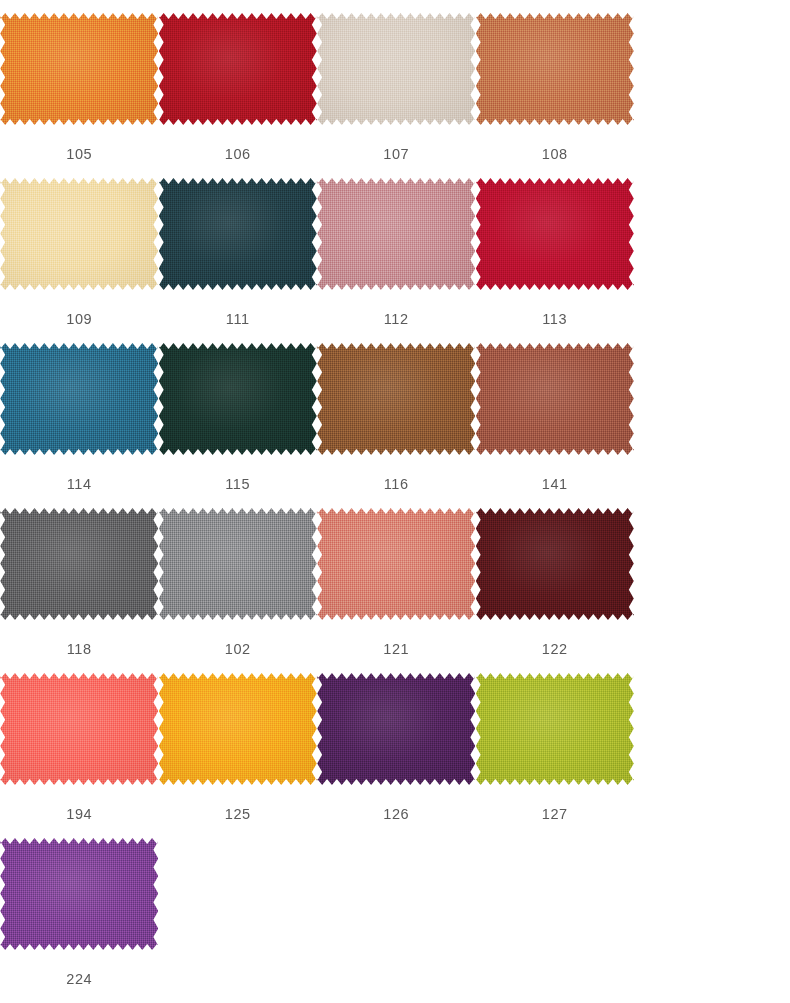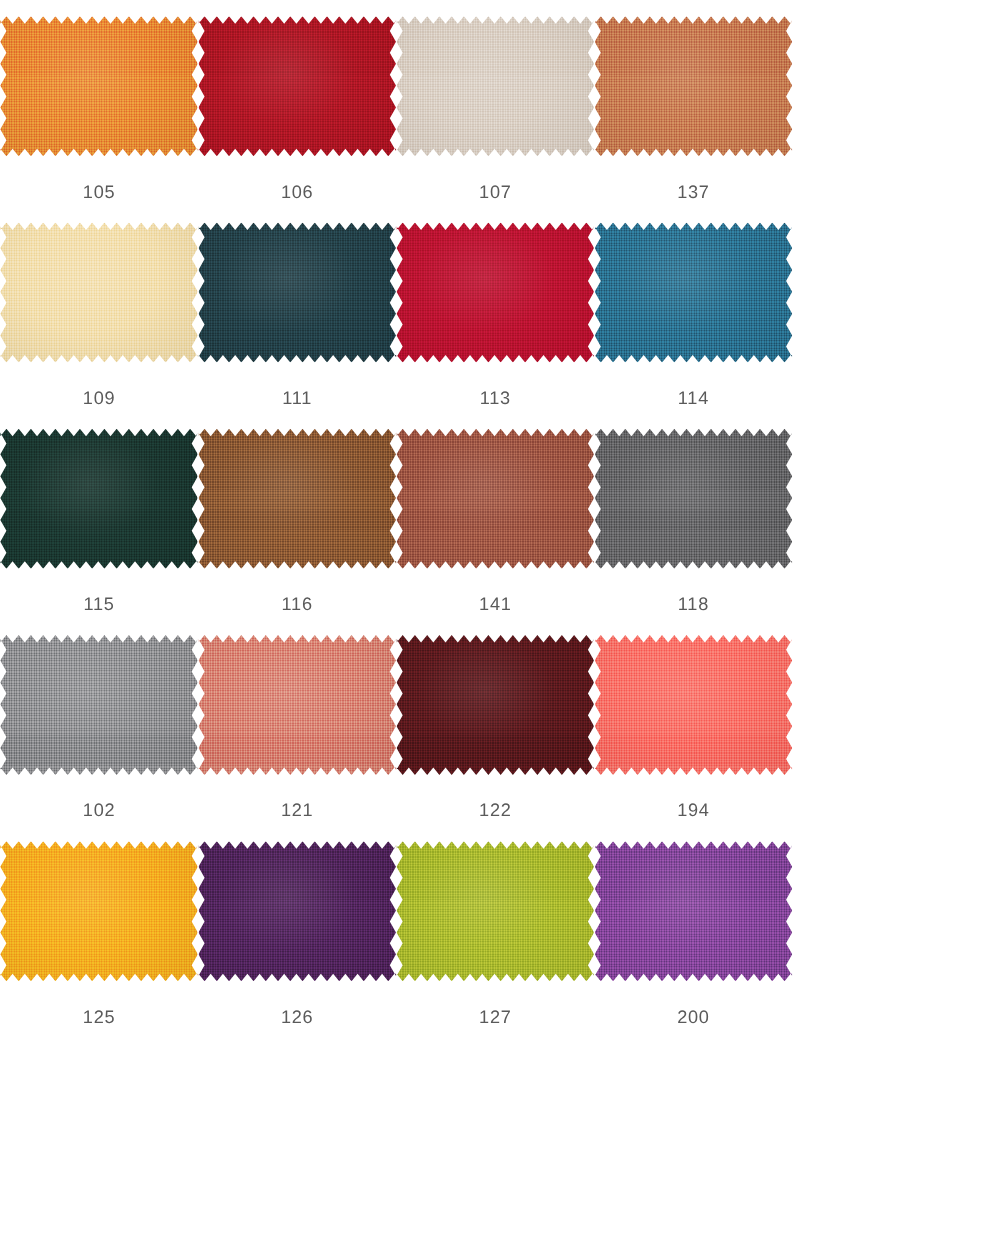--- a/index.html
+++ b/index.html
@@ -166,36 +166,42 @@
       <div class="swatch-cell">
         <div class="chip-wrap">
           <div class="chip" style="background-color: rgb(217, 206, 194);"></div>
         </div>
         <div class="swatch-label">107</div>
       </div>
       <div class="swatch-cell">
         <div class="chip-wrap">
           <div class="chip" style="background-color: rgb(196, 114, 74);"></div>
         </div>
-        <div class="swatch-label">137</div>
+        <div class="swatch-label">108</div>
       </div>
       <div class="swatch-cell">
         <div class="chip-wrap">
           <div class="chip" style="background-color: rgb(242, 220, 166);"></div>
         </div>
         <div class="swatch-label">109</div>
       </div>
       <div class="swatch-cell">
         <div class="chip-wrap">
           <div class="chip" style="background-color: rgb(31, 60, 68);"></div>
         </div>
         <div class="swatch-label">111</div>
       </div>
       <div class="swatch-cell">
         <div class="chip-wrap">
+          <div class="chip" style="background-color: rgb(199, 140, 146);"></div>
+        </div>
+        <div class="swatch-label">112</div>
+      </div>
+      <div class="swatch-cell">
+        <div class="chip-wrap">
           <div class="chip" style="background-color: rgb(184, 15, 44);"></div>
         </div>
         <div class="swatch-label">113</div>
       </div>
       <div class="swatch-cell">
         <div class="chip-wrap">
           <div class="chip" style="background-color: rgb(37, 103, 133);"></div>
         </div>
         <div class="swatch-label">114</div>
       </div>
@@ -262,16 +268,16 @@
       <div class="swatch-cell">
         <div class="chip-wrap">
           <div class="chip" style="background-color: rgb(168, 184, 42);"></div>
         </div>
         <div class="swatch-label">127</div>
       </div>
       <div class="swatch-cell">
         <div class="chip-wrap">
           <div class="chip" style="background-color: rgb(123, 63, 147);"></div>
         </div>
-        <div class="swatch-label">200</div>
+        <div class="swatch-label">224</div>
       </div>
     </div>
 </div>
 
 </body></html>

